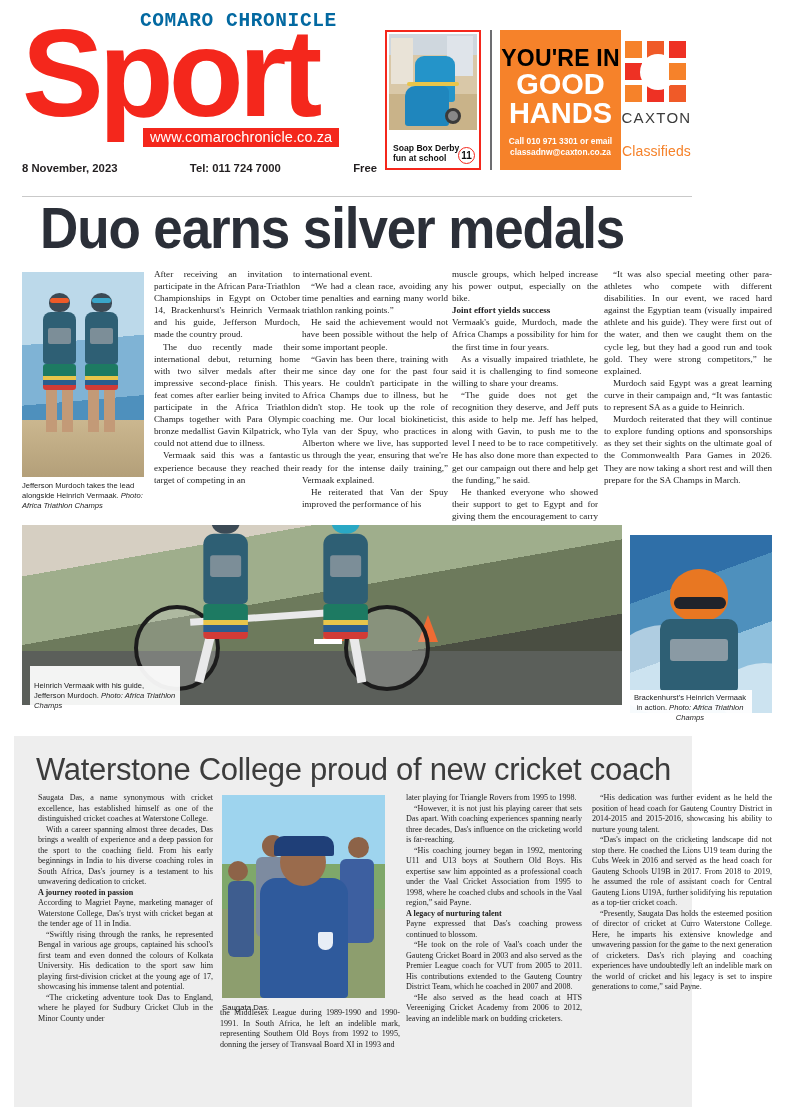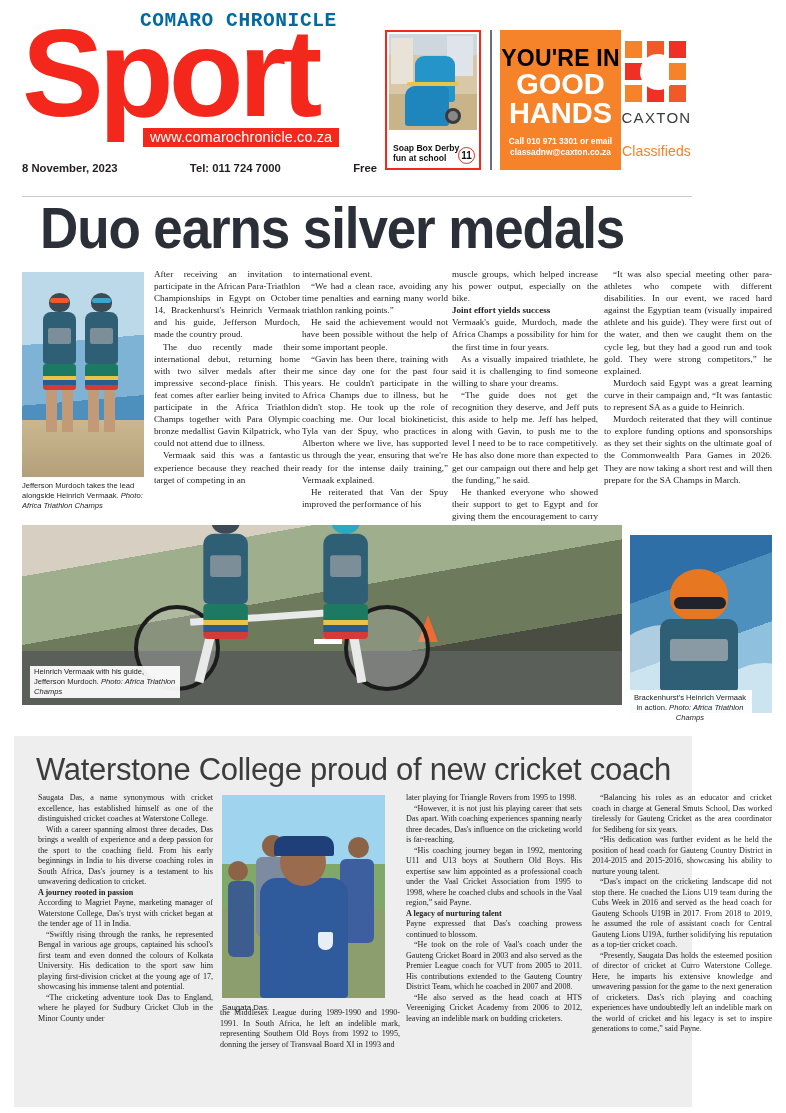--- a/index.html
+++ b/index.html
@@ -143,21 +143,21 @@
   
   .ph { position: absolute; overflow: hidden; }
   .ph-1 { left: 22px; top: 272px; width: 122px; height: 205px; }
   .cap { font-family: "Liberation Sans", sans-serif; font-size: 7.6px;
          line-height: 1.33; color: #1c1c1c; }
   .cap i { font-style: italic; }
   .cap-1 { position: absolute; left: 22px; top: 481px; width: 126px; }
 
   .ph-2 { left: 22px; top: 525px; width: 600px; height: 180px; }
   .cap-2 { position: absolute; left: 30px; top: 666px; width: 150px;
-           background: rgba(255,255,255,0.93); padding: 1px 4px; }
+           background: rgba(255,255,255,0.93); padding: 15px 4px; }
   .ph-3 { left: 630px; top: 535px; width: 142px; height: 178px; }
   .cap-3 { position: absolute; left: 628px; top: 690px; width: 124px;
            background: rgba(255,255,255,0.93); padding: 3px 4px; text-align: center; }
 
   
   .water-bg { position: absolute; inset: 0;
       background: linear-gradient(175deg,#bcd9ea 0 34%, #7fb3d5 34% 62%, #4e90bd 62% 100%); }
   .sand { position: absolute; left: 0; right: 0; bottom: 0; height: 28%;
       background: linear-gradient(#cbb78f, #b39f79); }
   .tri { position: absolute; bottom: 22%; width: 34px; }
@@ -418,20 +418,19 @@
     <div class="c2col d3">
       <p class="noind">later playing for Triangle Rovers from 1995 to 1998.</p>
       <p>“However, it is not just his playing career that sets Das apart. With coaching experiences spanning nearly three decades, Das's influence on the cricketing world is far-reaching.</p>
       <p>“His coaching journey began in 1992, mentoring U11 and U13 boys at Southern Old Boys. His expertise saw him appointed as a professional coach under the Vaal Cricket Association from 1995 to 1998, where he coached clubs and schools in the Vaal region,” said Payne.</p>
       <p class="sub">A legacy of nurturing talent</p>
       <p class="noind">Payne expressed that Das's coaching prowess continued to blossom.</p>
       <p>“He took on the role of Vaal's coach under the Gauteng Cricket Board in 2003 and also served as the Premier League coach for VUT from 2005 to 2011. His contributions extended to the Gauteng Country District Team, which he coached in 2007 and 2008.</p>
       <p>“He also served as the head coach at HTS Vereeniging Cricket Academy from 2006 to 2012, leaving an indelible mark on budding cricketers.</p>
     </div>
     <div class="c2col d4">
-      <p>“Balancing his roles as an educator and cricket coach in charge at General Smuts School, Das worked tirelessly for Gauteng Cricket as the area coordinator for Sedibeng for six years.</p>
       <p>“His dedication was further evident as he held the position of head coach for Gauteng Country District in 2014-2015 and 2015-2016, showcasing his ability to nurture young talent.</p>
       <p>“Das's impact on the cricketing landscape did not stop there. He coached the Lions U19 team during the Cubs Week in 2016 and served as the head coach for Gauteng Schools U19B in 2017. From 2018 to 2019, he assumed the role of assistant coach for Central Gauteng Lions U19A, further solidifying his reputation as a top-tier cricket coach.</p>
       <p>“Presently, Saugata Das holds the esteemed position of director of cricket at Curro Waterstone College. Here, he imparts his extensive knowledge and unwavering passion for the game to the next generation of cricketers. Das's rich playing and coaching experiences have undoubtedly left an indelible mark on the world of cricket and his legacy is set to inspire generations to come,” said Payne.</p>
     </div>
   </div>
 
 </div>
 
 </body></html>

